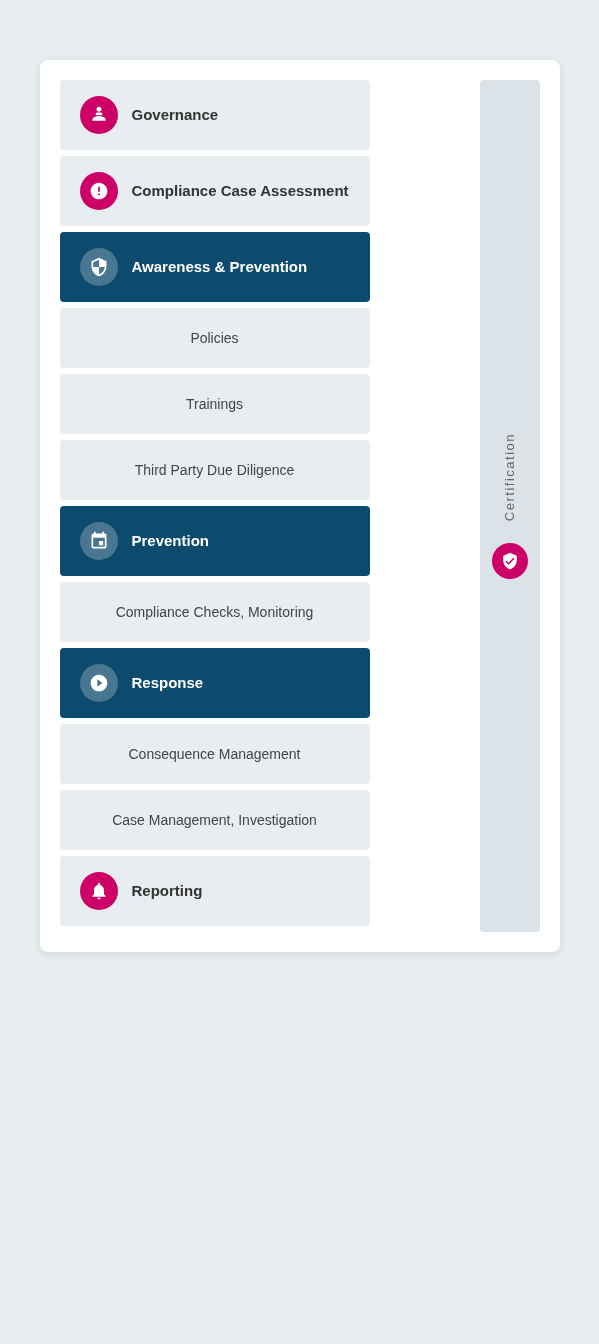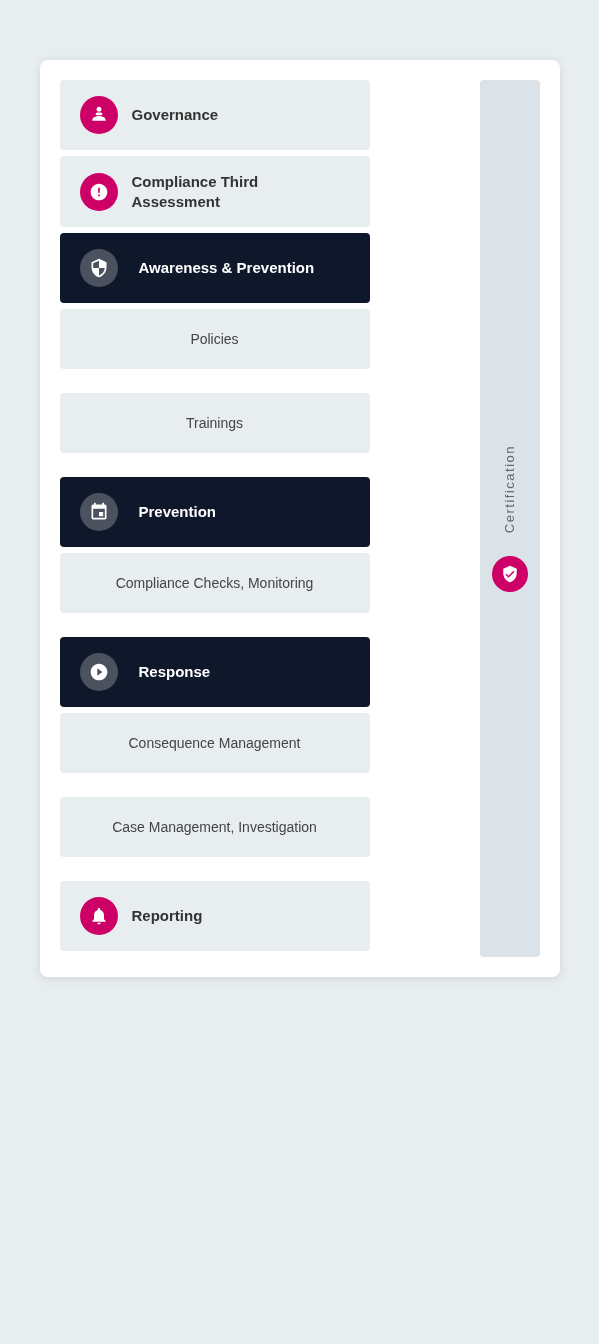--- a/index.html
+++ b/index.html
@@ -32,22 +32,21 @@
       border-radius: 4px;
       margin-bottom: 6px;
       display: flex;
       align-items: center;
       padding: 16px 20px;
       cursor: pointer;
       min-height: 66px;
     }
 
     .menu-item.active {
-      background: #0f172a;
-      gap: 7px;
+      background: #0c4a6e;
     }
 
     .menu-item.active .menu-label {
       color: #fff;
       font-weight: bold;
     }
 
     .menu-icon {
       width: 38px;
       height: 38px;
@@ -73,21 +72,21 @@
     .menu-label {
       color: #333;
       font-size: 15px;
       font-weight: 600;
       line-height: 1.3;
     }
 
     .sub-item {
       background: #e8edf0;
       border-radius: 4px;
-      margin-bottom: 24px;
+      margin-bottom: 6px;
       padding: 18px 20px;
       cursor: pointer;
       min-height: 60px;
       display: flex;
       align-items: center;
       justify-content: center;
     }
 
     .sub-item-label {
       color: #444;
@@ -158,37 +157,40 @@
         </div>
         <span class="menu-label">Governance</span>
       </div>
 
       <div class="menu-item">
         <div class="menu-icon">
           <svg viewBox="0 0 24 24" xmlns="http://www.w3.org/2000/svg">
             <path d="M12 2C6.5 2 2 6.5 2 12s4.5 10 10 10 10-4.5 10-10S17.5 2 12 2zm1 15h-2v-2h2v2zm0-4h-2V7h2v6z"></path>
           </svg>
         </div>
-        <span class="menu-label">Compliance Third Assessment</span>
+        <span class="menu-label">Compliance Case Assessment</span>
       </div>
 
       <div class="menu-item active">
         <div class="menu-icon">
           <svg viewBox="0 0 24 24" xmlns="http://www.w3.org/2000/svg">
             <path d="M12 1L3 5v6c0 5.55 3.84 10.74 9 12 5.16-1.26 9-6.45 9-12V5l-9-4zm0 10.99h7c-.53 4.12-3.28 7.79-7 8.94V12H5V6.3l7-3.11v8.8z"></path>
           </svg>
         </div>
         <span class="menu-label">Awareness &amp; Prevention</span>
       </div>
 
       <div class="sub-item">
         <span class="sub-item-label">Policies</span>
       </div>
       <div class="sub-item">
         <span class="sub-item-label">Trainings</span>
+      </div>
+      <div class="sub-item">
+        <span class="sub-item-label">Third Party Due Diligence</span>
       </div>
 
       <div class="menu-item active">
         <div class="menu-icon">
           <svg viewBox="0 0 24 24" xmlns="http://www.w3.org/2000/svg">
             <path d="M17 12h-5v5h5v-5zM16 1v2H8V1H6v2H5c-1.11 0-1.99.9-1.99 2L3 19c0 1.1.89 2 2 2h14c1.1 0 2-.9 2-2V5c0-1.1-.9-2-2-2h-1V1h-2zm3 18H5V8h14v11z"></path>
           </svg>
         </div>
         <span class="menu-label">Prevention</span>
       </div>

